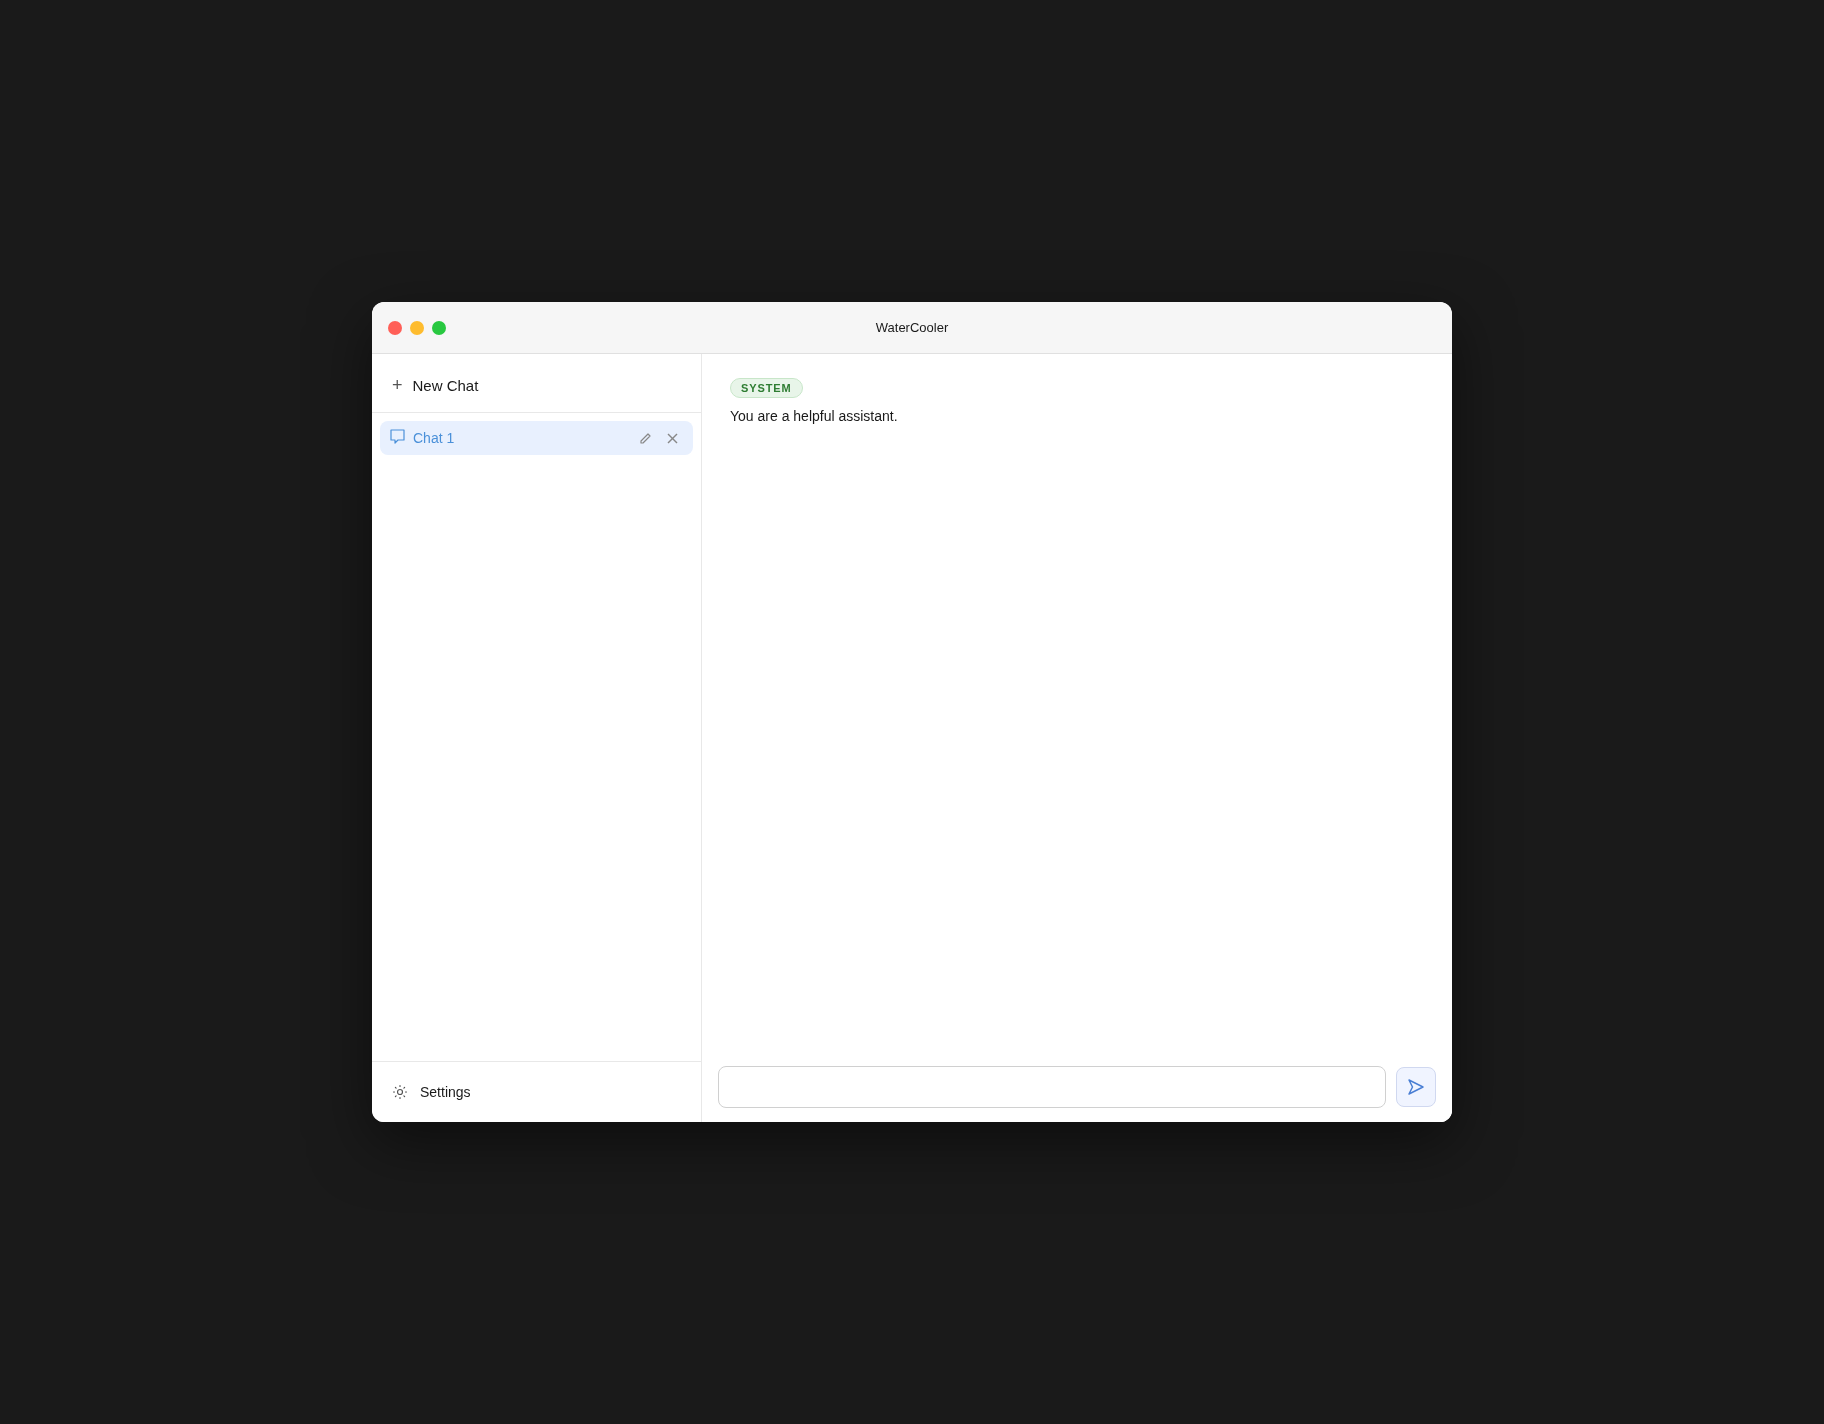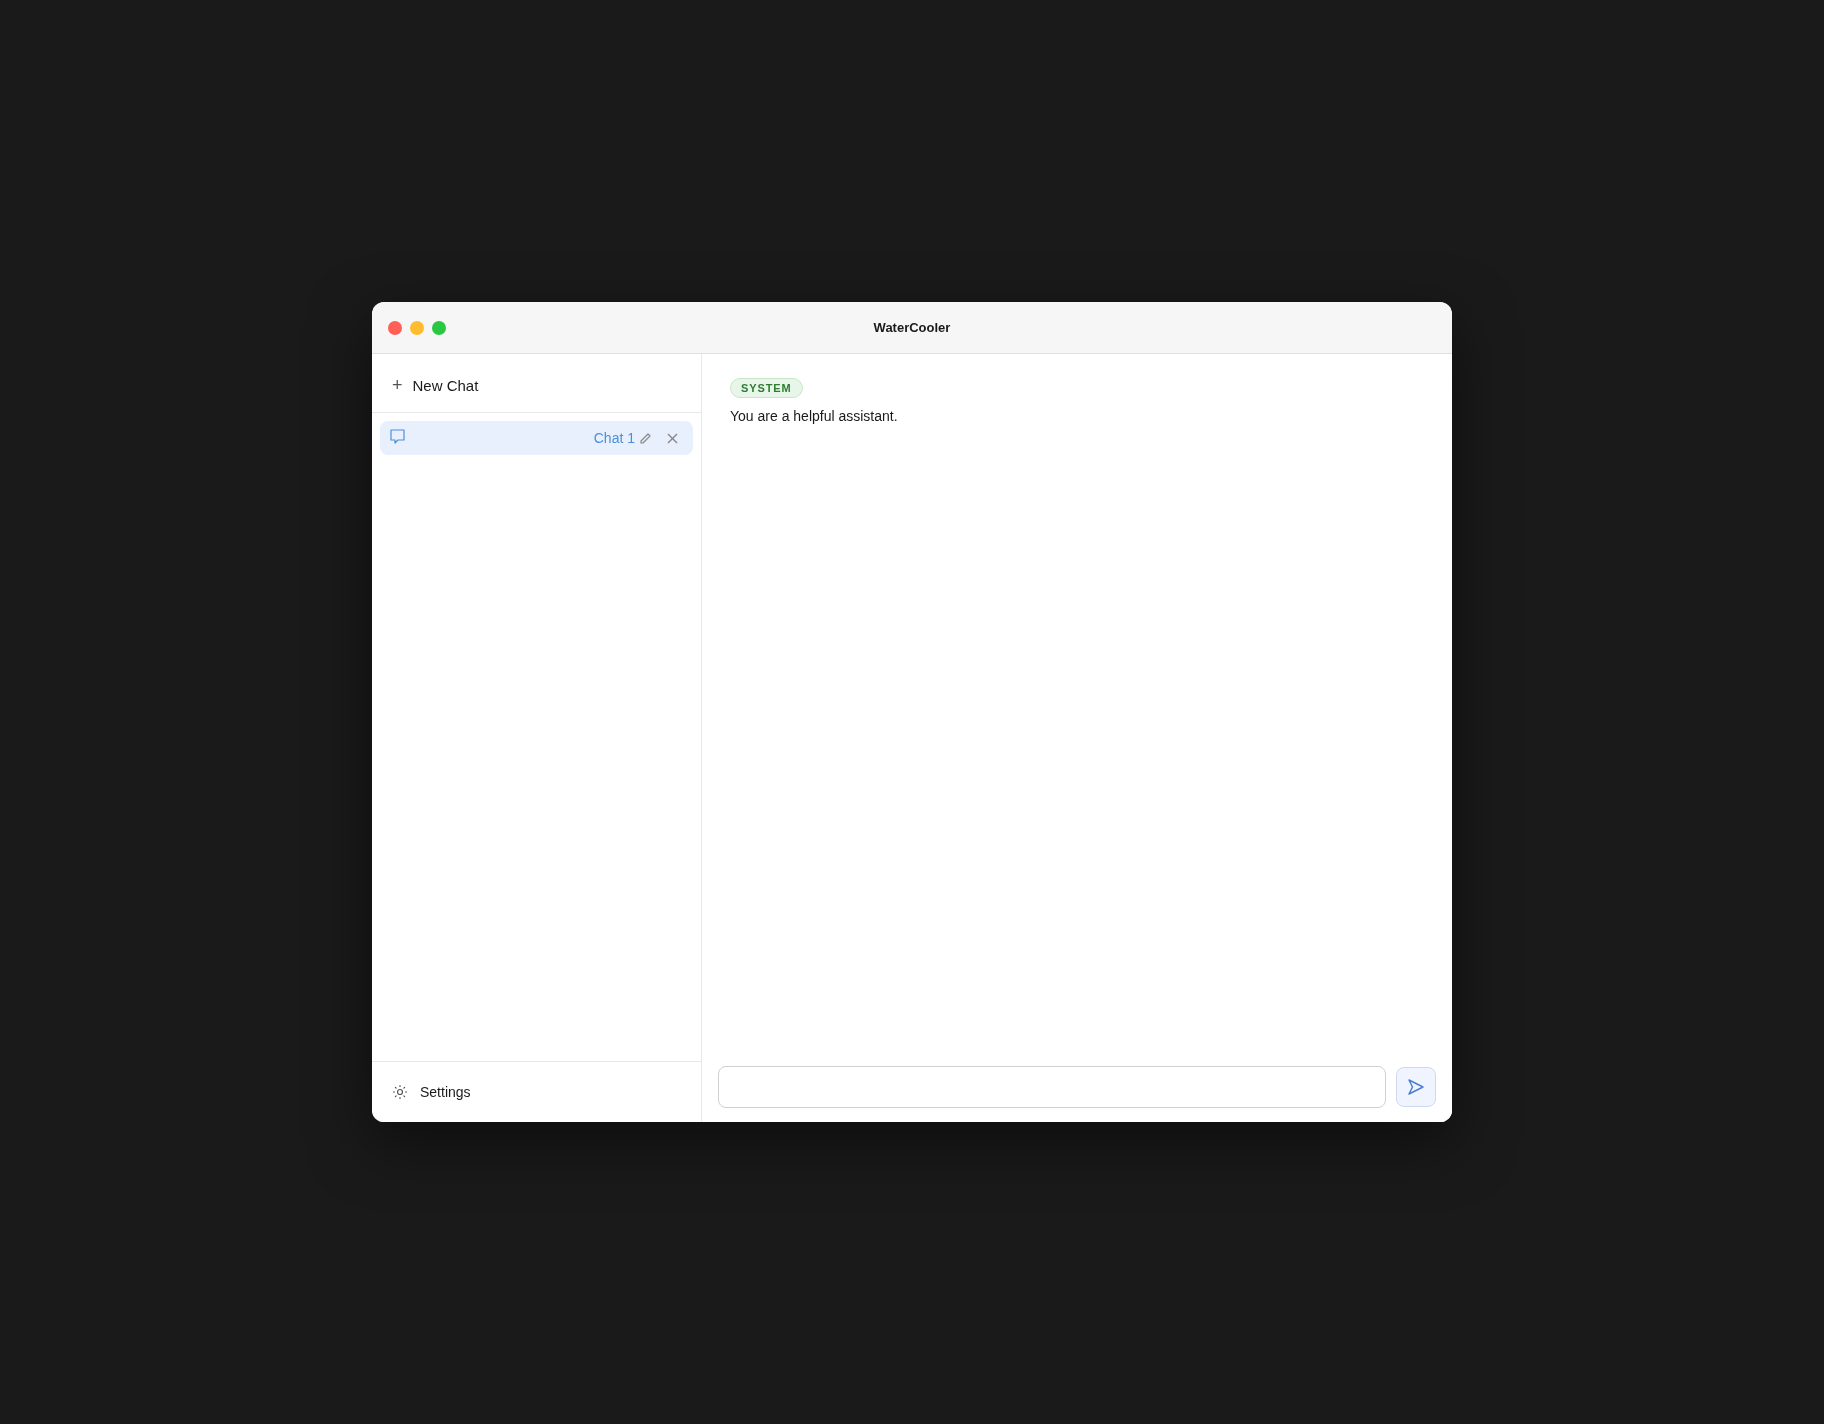--- a/index.html
+++ b/index.html
@@ -54,21 +54,21 @@
       border-radius: 50%;
       cursor: pointer;
     }
 
     .traffic-light-close { background: #ff5f57; }
     .traffic-light-minimize { background: #febc2e; }
     .traffic-light-maximize { background: #28c840; }
 
     .titlebar-title {
       font-size: 13px;
-      font-weight: 700;
+      font-weight: 400;
       color: #1a1a1a;
     }
 
     .app-body {
       display: flex;
       flex: 1;
       overflow: hidden;
     }
 
     
@@ -113,22 +113,22 @@
       padding: 8px;
       overflow-y: auto;
     }
 
     .chat-item {
       display: flex;
       align-items: center;
       padding: 8px 10px;
       border-radius: 8px;
       cursor: pointer;
+      gap: 8px;
       position: relative;
-      text-align: right;
     }
 
     .chat-item.active {
       background: #e8f0fe;
     }
 
     .chat-bubble-icon {
       color: #4a90d9;
       font-size: 15px;
       flex-shrink: 0;

